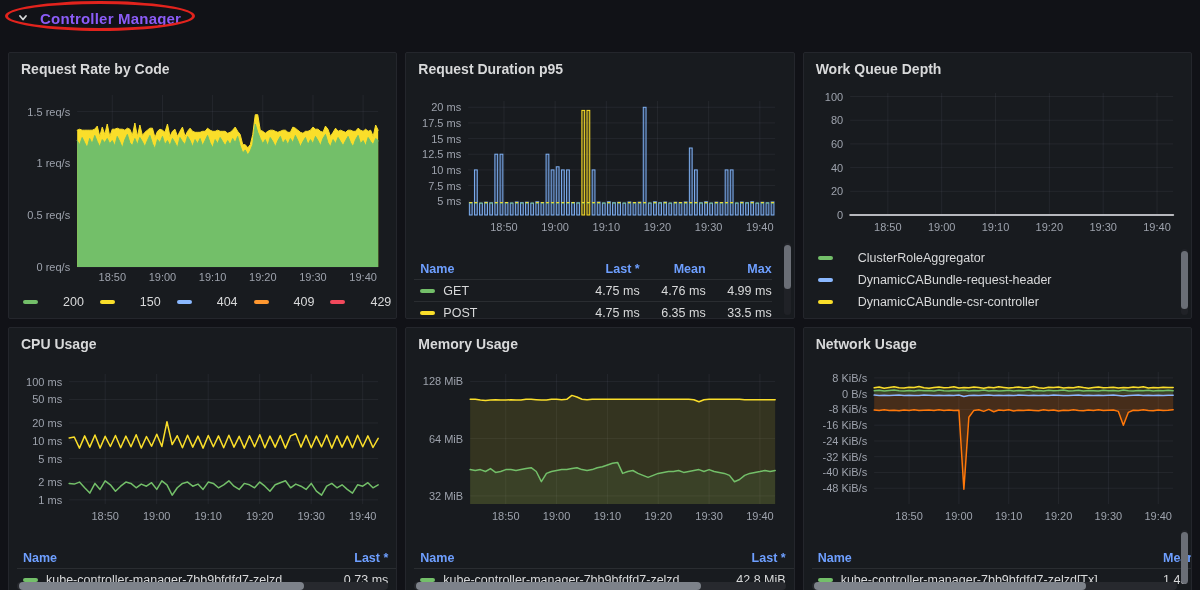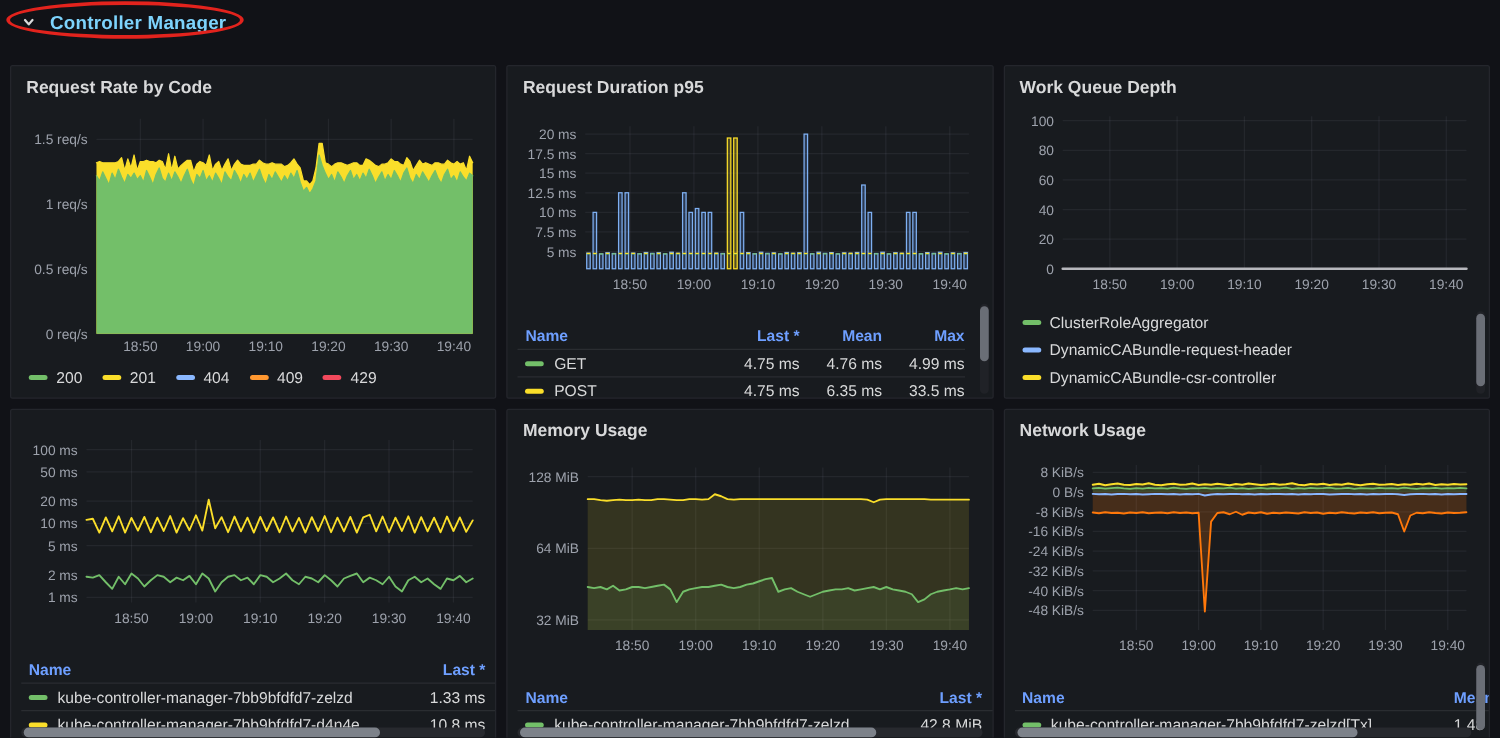--- a/index.html
+++ b/index.html
@@ -1,27 +1,27 @@
 <!DOCTYPE html>
 <html><head>
 <meta charset="utf-8">
 <style>
   * { margin:0; padding:0; box-sizing:border-box; }
   html,body { width:1200px; height:590px; background:#111217; font-family:"Liberation Sans", sans-serif; overflow:hidden; }
   .page-header { position:relative; height:36px; display:flex; align-items:center; padding-left:16px; }
-  .row-title { color:#7dd3fc; font-size:15px; font-weight:700; letter-spacing:.2px; margin-left:10px; }
+  .row-title { color:#8b5cf6; font-size:15px; font-weight:700; letter-spacing:.2px; margin-left:10px; }
   .chev { width:14px; height:14px; display:inline-block; }
   .annotation-ellipse { position:absolute; left:5px; top:1px; width:190px; height:30px; border:3px solid #e2231d; border-radius:50%; pointer-events:none; }
   .grid { display:grid; grid-template-columns:1fr 1fr 1fr; grid-template-rows:267px 267px; gap:8px; padding:16px 8px; }
   .panel { position:relative; background:#181b1f; border:1px solid #24262c; border-radius:2px; padding:6px 8px 4px 8px; overflow:hidden; }
   .panel-title { font-size:14px; font-weight:600; color:#d8d9da; padding:2px 2px 4px 4px; white-space:nowrap; }
   svg.chart { width:100%; display:block; }
   svg text.axis { font-size:11px; fill:#9da2ac; font-family:"Liberation Sans",sans-serif; }
   .legend-inline { display:flex; gap:16px; margin:8px 0 12px 6px; align-items:center; }
-  .li { display:flex; align-items:center; gap:7px; color:#d8d9da; font-size:12.5px; cursor:pointer; }
+  .li { display:flex; align-items:center; gap:25px; color:#d8d9da; font-size:12.5px; cursor:pointer; }
   .dash { width:15px; height:4px; border-radius:2px; display:inline-block; }
   .llist { margin:10px 0 0 6px; }
   .llist .li { height:22px; }
   .ltable { margin-top:22px; font-size:12.5px; color:#d8d9da; }
   .lrow { display:flex; align-items:center; height:22px; border-top:1px solid rgba(204,204,220,0.10); }
   .lhead { display:flex; align-items:center; height:20px; border-top:none; color:#6e9fff; font-weight:700; }
   .lhead.noline, .lrow.noline { border-top:none; }
   .lname { flex:1; display:flex; align-items:center; gap:8px; padding-left:6px; white-space:nowrap; overflow:hidden; cursor:pointer; }
   .lcol { width:66px; text-align:right; white-space:nowrap; }
   .lcol-wide { width:80px; text-align:right; white-space:nowrap; }
@@ -77,21 +77,21 @@
         <path d="M60.0 59.6L62.5 63.7L65.0 56.5L67.5 61.7L70.0 66.8L72.5 57.5L75.0 62.7L77.6 54.4L80.1 60.6L82.6 65.8L85.1 58.6L87.6 61.7L90.1 57.5L92.6 62.7L95.1 59.6L97.6 64.8L100.1 55.4L102.6 60.6L105.2 66.8L107.7 58.6L110.2 53.4L112.7 61.7L115.2 64.8L117.7 57.5L120.2 63.7L122.7 56.5L125.2 60.6L127.7 65.8L130.2 59.6L132.7 54.4L135.3 62.7L137.8 67.9L140.3 58.6L142.8 61.7L145.3 55.4L147.8 63.7L150.3 59.6L152.8 64.8L155.3 57.5L157.8 61.7L160.3 66.8L162.8 56.5L165.3 60.6L167.9 63.7L170.4 55.4L172.9 59.6L175.4 65.8L177.9 58.6L180.4 62.7L182.9 57.5L185.4 64.8L187.9 59.6L190.4 54.4L192.9 61.7L195.5 66.8L198.0 58.6L200.5 62.7L203.0 56.5L205.5 60.6L208.0 64.8L210.5 59.6L213.0 63.7L215.5 57.5L218.0 61.7L220.5 55.4L223.0 64.8L225.6 72.0L228.1 68.9L230.6 74.1L233.1 70.0L235.6 63.7L238.1 43.0L240.6 51.3L243.1 57.5L245.6 62.7L248.1 58.6L250.6 64.8L253.1 56.5L255.7 60.6L258.2 65.8L260.7 59.6L263.2 55.4L265.7 62.7L268.2 58.6L270.7 63.7L273.2 57.5L275.7 61.7L278.2 54.4L280.7 59.6L283.2 65.8L285.8 60.6L288.3 56.5L290.8 63.7L293.3 58.6L295.8 62.7L298.3 55.4L300.8 59.6L303.3 64.8L305.8 57.5L308.3 53.4L310.8 61.7L313.3 65.8L315.9 58.6L318.4 62.7L320.9 56.5L323.4 60.6L325.9 64.8L328.4 59.6L330.9 55.4L333.4 61.7L335.9 65.8L338.4 58.6L340.9 54.4L343.4 62.7L345.9 59.6L348.5 64.8L351.0 56.5L353.5 60.6L356.0 63.7L358.5 57.5L361.0 59.6L361 186.0L60 186.0Z" fill="#73BF69" stroke="none"></path>
         <path d="M60.0 59.6L62.5 63.7L65.0 56.5L67.5 61.7L70.0 66.8L72.5 57.5L75.0 62.7L77.6 54.4L80.1 60.6L82.6 65.8L85.1 58.6L87.6 61.7L90.1 57.5L92.6 62.7L95.1 59.6L97.6 64.8L100.1 55.4L102.6 60.6L105.2 66.8L107.7 58.6L110.2 53.4L112.7 61.7L115.2 64.8L117.7 57.5L120.2 63.7L122.7 56.5L125.2 60.6L127.7 65.8L130.2 59.6L132.7 54.4L135.3 62.7L137.8 67.9L140.3 58.6L142.8 61.7L145.3 55.4L147.8 63.7L150.3 59.6L152.8 64.8L155.3 57.5L157.8 61.7L160.3 66.8L162.8 56.5L165.3 60.6L167.9 63.7L170.4 55.4L172.9 59.6L175.4 65.8L177.9 58.6L180.4 62.7L182.9 57.5L185.4 64.8L187.9 59.6L190.4 54.4L192.9 61.7L195.5 66.8L198.0 58.6L200.5 62.7L203.0 56.5L205.5 60.6L208.0 64.8L210.5 59.6L213.0 63.7L215.5 57.5L218.0 61.7L220.5 55.4L223.0 64.8L225.6 72.0L228.1 68.9L230.6 74.1L233.1 70.0L235.6 63.7L238.1 43.0L240.6 51.3L243.1 57.5L245.6 62.7L248.1 58.6L250.6 64.8L253.1 56.5L255.7 60.6L258.2 65.8L260.7 59.6L263.2 55.4L265.7 62.7L268.2 58.6L270.7 63.7L273.2 57.5L275.7 61.7L278.2 54.4L280.7 59.6L283.2 65.8L285.8 60.6L288.3 56.5L290.8 63.7L293.3 58.6L295.8 62.7L298.3 55.4L300.8 59.6L303.3 64.8L305.8 57.5L308.3 53.4L310.8 61.7L313.3 65.8L315.9 58.6L318.4 62.7L320.9 56.5L323.4 60.6L325.9 64.8L328.4 59.6L330.9 55.4L333.4 61.7L335.9 65.8L338.4 58.6L340.9 54.4L343.4 62.7L345.9 59.6L348.5 64.8L351.0 56.5L353.5 60.6L356.0 63.7L358.5 57.5L361.0 59.6" fill="none" stroke="#73BF69" stroke-width="1" stroke-linejoin="round" stroke-linecap="round"></path>
       </svg>
     <div class="legend-inline">
       <span class="li">
           <i class="dash" style="background: rgb(115, 191, 105);"></i>
           <span>200</span>
         </span>
       <span class="li">
           <i class="dash" style="background: rgb(250, 222, 42);"></i>
-          <span>201</span>
+          <span>150</span>
         </span>
       <span class="li">
           <i class="dash" style="background: rgb(138, 184, 255);"></i>
           <span>404</span>
         </span>
       <span class="li">
           <i class="dash" style="background: rgb(255, 152, 48);"></i>
           <span>409</span>
         </span>
       <span class="li">
@@ -376,20 +376,21 @@
         </div>
       <div class="li" style="opacity:.55;">
           <span>DynamicClientCertificate</span>
         </div>
     </div>
     <div class="vtrack" style="top:196px; bottom:3px;"></div>
     <div class="vthumb" style="top:198px; height:58px;"></div>
   </div>
 
   <div class="panel">
+    <div class="panel-title">CPU Usage</div>
     <svg id="c4" class="chart" viewBox="0 0 371 170" style="height: 170px;">
         <line x1="88.05" x2="88.05" y1="18" y2="148" stroke="rgba(204,204,220,0.07)" stroke-width="1"></line>
         <line x1="139.55" x2="139.55" y1="18" y2="148" stroke="rgba(204,204,220,0.07)" stroke-width="1"></line>
         <line x1="191.05" x2="191.05" y1="18" y2="148" stroke="rgba(204,204,220,0.07)" stroke-width="1"></line>
         <line x1="242.55" x2="242.55" y1="18" y2="148" stroke="rgba(204,204,220,0.07)" stroke-width="1"></line>
         <line x1="294.05" x2="294.05" y1="18" y2="148" stroke="rgba(204,204,220,0.07)" stroke-width="1"></line>
         <line x1="345.55" x2="345.55" y1="18" y2="148" stroke="rgba(204,204,220,0.07)" stroke-width="1"></line>
         <line x1="52" x2="361" y1="143.83103376887166" y2="143.83103376887166" stroke="rgba(204,204,220,0.07)" stroke-width="1"></line>
         <text x="45" y="147.83103376887166" text-anchor="end" class="axis">1 ms</text>
         <line x1="52" x2="361" y1="126.05029156311033" y2="126.05029156311033" stroke="rgba(204,204,220,0.07)" stroke-width="1"></line>
@@ -417,21 +418,21 @@
       <div class="lrow lhead noline">
         <span class="lname">Name</span>
         <span class="lcol-wide">Last *</span>
         <span class="sliver"></span>
       </div>
       <div class="lrow">
         <span class="lname">
             <i class="dash" style="background: rgb(115, 191, 105);"></i>
             <span>kube-controller-manager-7bb9bfdfd7-zelzd</span>
           </span>
-        <span class="lcol-wide">1.33 ms</span>
+        <span class="lcol-wide">0.73 ms</span>
         <span class="sliver">1</span>
       </div>
       <div class="lrow">
         <span class="lname">
             <i class="dash" style="background: rgb(250, 222, 42);"></i>
             <span>kube-controller-manager-7bb9bfdfd7-d4n4e</span>
           </span>
         <span class="lcol-wide">10.8 ms</span>
         <span class="sliver">9</span>
       </div>

